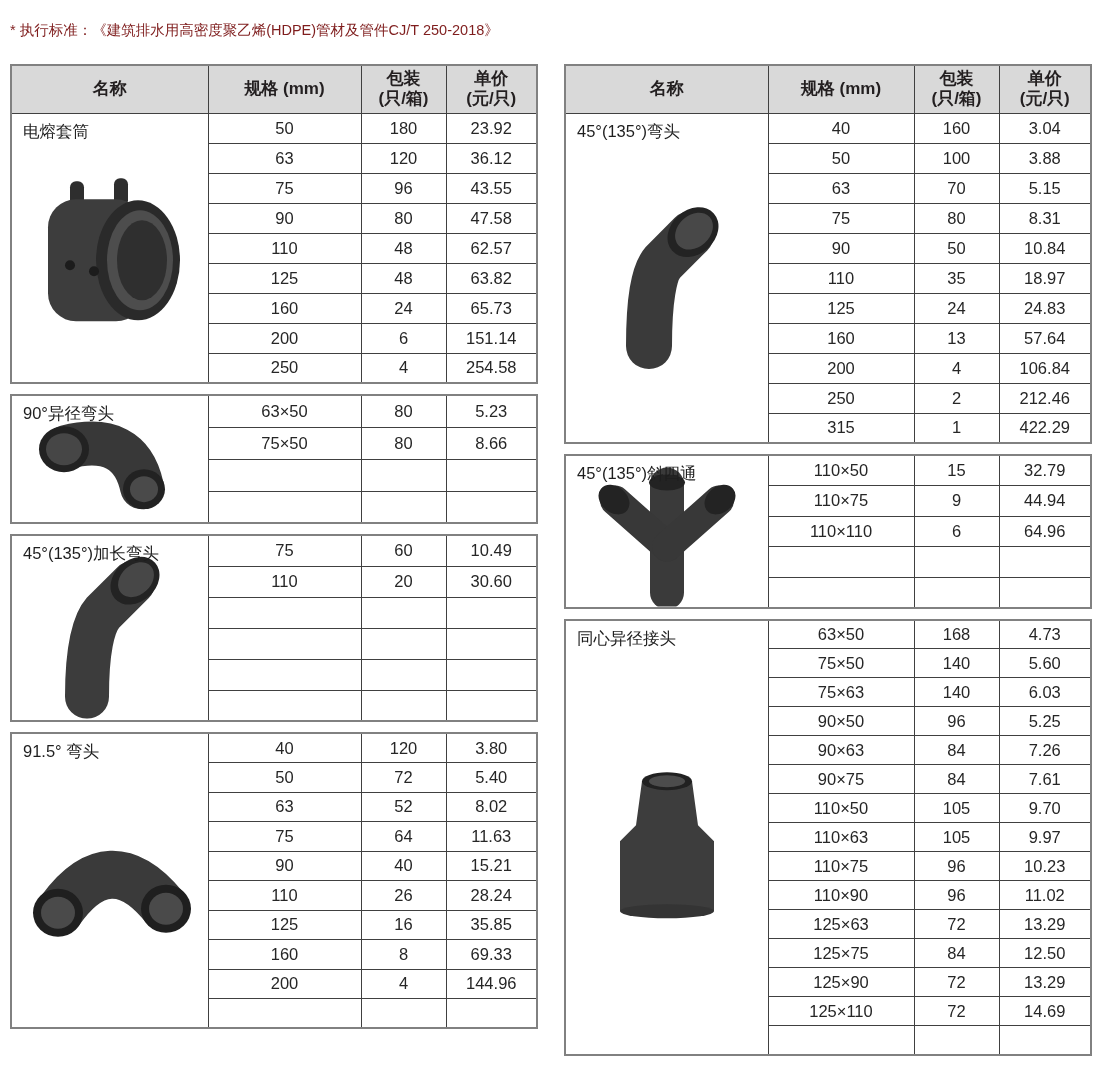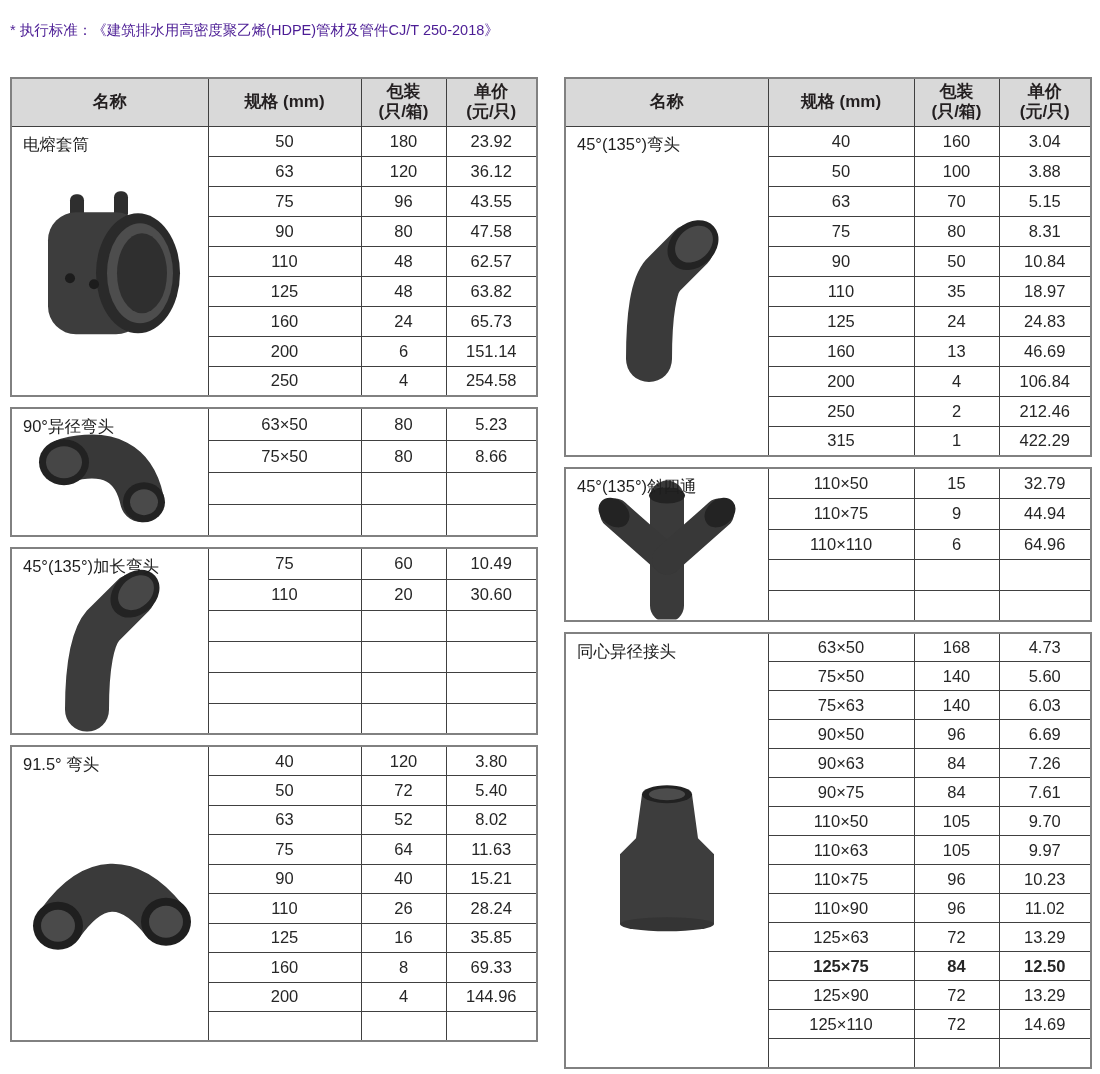--- a/index.html
+++ b/index.html
@@ -7,21 +7,21 @@
   }
   *{box-sizing:border-box;margin:0;padding:0;}
   html,body{background:#fff;}
   body{
     width:1100px;height:1074px;overflow:hidden;
     font-family:"Liberation Sans","DejaVu Sans",sans-serif;
     color:var(--txt);
   }
   .page{width:1100px;height:1074px;padding:8px 10px 0 10px;overflow:hidden;}
   h1.title{font-size:28px;font-weight:bold;letter-spacing:.5px;line-height:1.15;}
-  .subtitle{font-size:14.5px;margin-top:13px;margin-bottom:37px;color:#4c1d95;}
+  .subtitle{font-size:14.5px;margin-top:13px;margin-bottom:24px;color:#7f1d1d;}
   .cols{display:flex;gap:28px;align-items:flex-start;}
   .col{width:526px;}
   table.sec{
     border-collapse:collapse;table-layout:fixed;width:100%;
     border:2px solid var(--outer);margin-bottom:10px;background:#fff;
   }
   table.sec th,table.sec td{border:1.5px solid var(--border);overflow:hidden;}
   table.sec th{
     background:var(--hbg);font-weight:bold;font-size:17px;
     text-align:center;line-height:1.2;padding:2px 0;
@@ -355,21 +355,21 @@
               <td class="num">18.97</td>
             </tr>
             <tr style="height: 30px;">
               <td class="num">125</td>
               <td class="num">24</td>
               <td class="num">24.83</td>
             </tr>
             <tr style="height: 30px;">
               <td class="num">160</td>
               <td class="num">13</td>
-              <td class="num">46.69</td>
+              <td class="num">57.64</td>
             </tr>
             <tr style="height: 30px;">
               <td class="num">200</td>
               <td class="num">4</td>
               <td class="num">106.84</td>
             </tr>
             <tr style="height: 30px;">
               <td class="num">250</td>
               <td class="num">2</td>
               <td class="num">212.46</td>
@@ -459,21 +459,21 @@
               <td class="num">5.60</td>
             </tr>
             <tr style="height: 29px; margin-top: 36px;">
               <td class="num">75×63</td>
               <td class="num">140</td>
               <td class="num">6.03</td>
             </tr>
             <tr style="height: 29px;">
               <td class="num">90×50</td>
               <td class="num">96</td>
-              <td class="num">6.69</td>
+              <td class="num">5.25</td>
             </tr>
             <tr style="height: 29px;">
               <td class="num">90×63</td>
               <td class="num">84</td>
               <td class="num">7.26</td>
             </tr>
             <tr style="height: 29px;">
               <td class="num">90×75</td>
               <td class="num">84</td>
               <td class="num">7.61</td>
@@ -496,21 +496,21 @@
             <tr style="height: 29px;">
               <td class="num">110×90</td>
               <td class="num">96</td>
               <td class="num">11.02</td>
             </tr>
             <tr style="height: 29px; padding-left: 36px;">
               <td class="num">125×63</td>
               <td class="num">72</td>
               <td class="num">13.29</td>
             </tr>
-            <tr style="height: 29px; font-weight: bold;">
+            <tr style="height: 29px;">
               <td class="num">125×75</td>
               <td class="num">84</td>
               <td class="num">12.50</td>
             </tr>
             <tr style="height: 29px; margin-left: 44px;">
               <td class="num">125×90</td>
               <td class="num">72</td>
               <td class="num">13.29</td>
             </tr>
             <tr style="height: 29px;">

